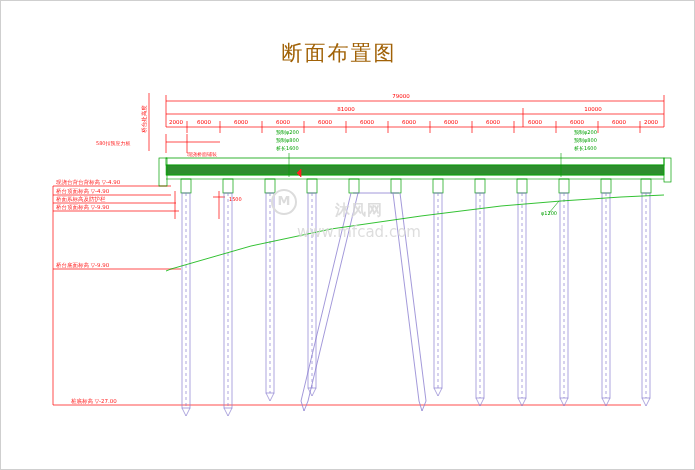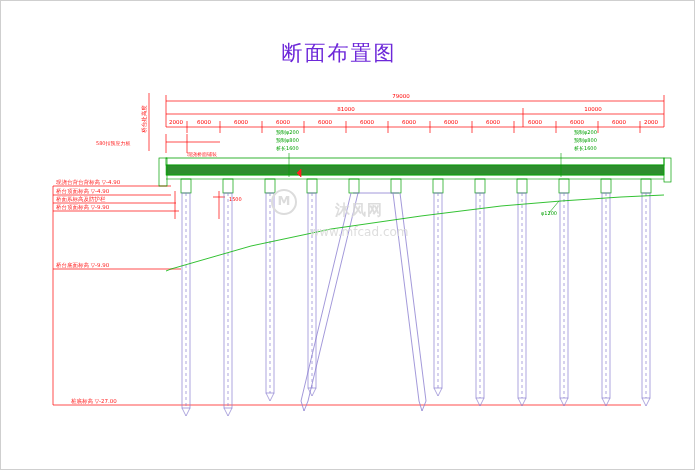--- a/index.html
+++ b/index.html
@@ -14,39 +14,39 @@
     width:695px;height:470px;
     background:#ffffff;
     box-sizing:border-box;
     border:1px solid #cfcfcf;
   }
   #title{
     position:absolute;
     top:38px;left:0;width:676px;
     text-align:center;
     font-size:21px;
-    color:#6d28d9;
+    color:#a16207;
     letter-spacing:2px;
     font-family:"DejaVu Sans","Liberation Sans",sans-serif;
   }
   svg{position:absolute;top:0;left:0;}
   .wm{
     position:absolute;
     left:268px;top:198px;
     width:180px;height:44px;
     color:#d8d8d8;
     font-size:15px;
     font-weight:bold;
     letter-spacing:1px;
     text-align:center;
     line-height:22px;
     pointer-events:none;
     opacity:.85;
   }
-  .wm .sub{font-size:12px;font-weight:normal;letter-spacing:0px;}
+  .wm .sub{font-size:15px;font-weight:normal;letter-spacing:0px;}
   .wmlogo{
     position:absolute;left:270px;top:188px;
     width:22px;height:22px;border-radius:50%;
     border:2px solid #dcdcdc;color:#dcdcdc;
     font-size:13px;font-weight:bold;text-align:center;line-height:20px;
   }
 </style>
 </head>
 <body>
 

